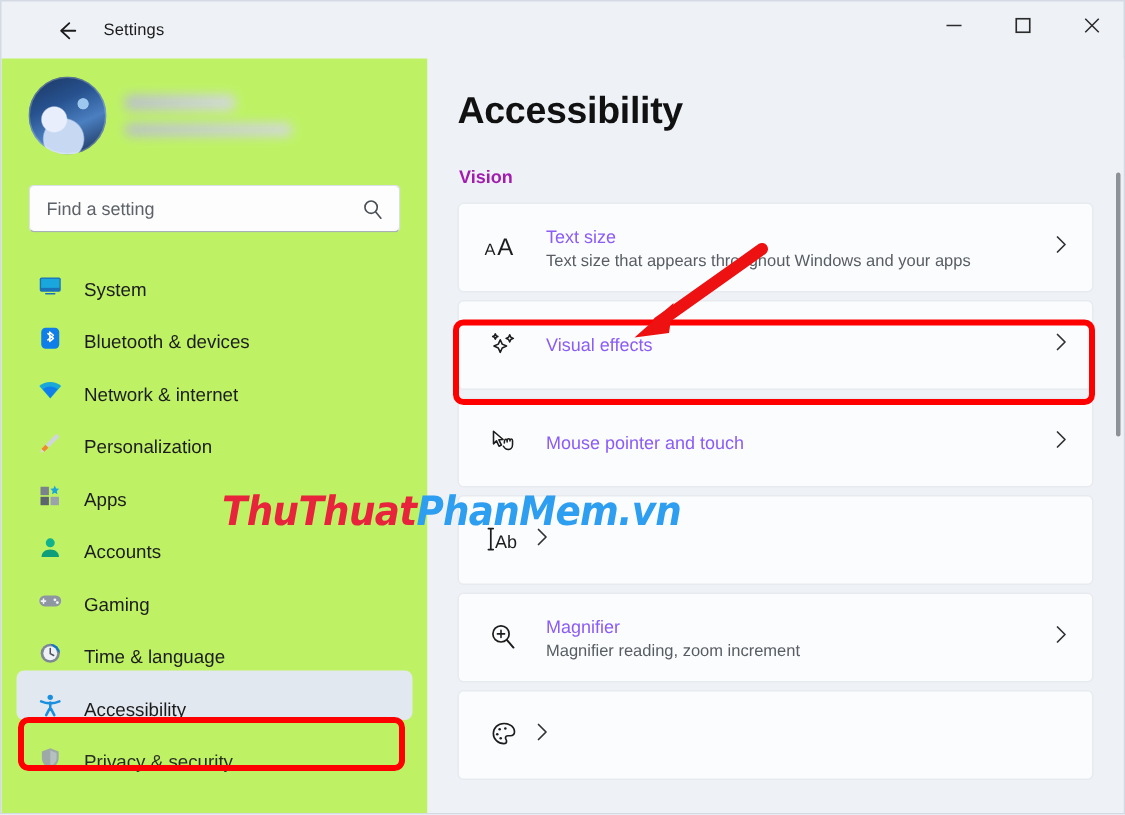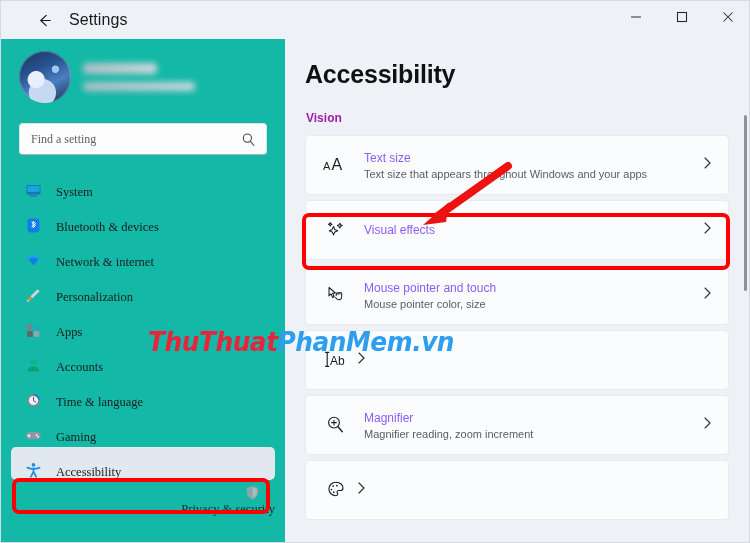--- a/index.html
+++ b/index.html
@@ -25,38 +25,37 @@
     display: flex; align-items: center;
   }
   .back-btn {
     width: 34px; height: 30px; margin-left: 26px;
     display: flex; align-items: center; justify-content: center;
     border-radius: 4px; color: #1b1b1b;
   }
   .back-btn svg { display:block; }
   .win-title {
     margin-left: 8px;
-    font-size: 16px; color: #1b1b1b; letter-spacing: .1px;
+    font-size: 11px; color: #1b1b1b; letter-spacing: .1px;
   }
   .win-controls {
     position: absolute; right: 0; top: 0;
     height: 38px; display: flex; align-items: stretch;
   }
   .wc {
     width: 46px; height: 32px;
     display: flex; align-items: center; justify-content: center;
     color: #2b2b2b;
   }
 
   
   .sidebar {
     position: absolute; left: 0; top: 38px;
     width: 284px; height: 505px;
-    background: #14b8a6;
-    font-family: Liberation Serif, serif;
+    background: #bef264;
   }
   .profile {
     display: flex; align-items: center;
     margin: 12px 0 0 18px;
   }
   .avatar {
     width: 52px; height: 52px; border-radius: 50%;
     background:
       radial-gradient(circle at 70% 35%, #9ec7f0 0 7%, transparent 8%),
       radial-gradient(circle at 33% 55%, #e8eefb 0 18%, transparent 20%),
@@ -102,21 +101,21 @@
     border-radius: 5px;
     padding-left: 12px;
   }
   .nav-item.selected { background: #e2e8f0; }
   .nav-ico {
     width: 20px; height: 20px; margin-right: 13px;
     display: flex; align-items: center; justify-content: center;
     flex: 0 0 auto;
   }
   .nav-label { font-size: 12.5px; color: #1c1c1c; }
-  .nav-item.cut { opacity: .92; flex-direction: column; }
+  .nav-item.cut { opacity: .92; }
 
   
   .content {
     position: absolute; left: 284px; top: 38px;
     width: 466px; height: 505px;
     background: #eef2f7;
     overflow: hidden;
   }
   .page-title {
     font-size: 25px; font-weight: 600; color: #111;
@@ -289,41 +288,41 @@
             <circle cx="8.5" cy="4.9" r="3" fill="#12b38a"></circle>
             <path d="M2.7 14.4c0-3.2 2.6-5 5.8-5s5.8 1.8 5.8 5z" fill="#0e9e7a"></path>
           </svg>
         </span>
         <span class="nav-label">Accounts</span>
       </div>
 
       <div class="nav-item">
         <span class="nav-ico">
           <svg width="17" height="17" viewBox="0 0 17 17">
+            <rect x="1.2" y="5" width="14.6" height="7.3" rx="3.6" fill="#8d96a1"></rect>
+            <path d="M4 7.3v2.8M2.6 8.7h2.8" stroke="#f2f5f8" stroke-width="1.1" stroke-linecap="round"></path>
+            <circle cx="11.6" cy="7.9" r=".95" fill="#f2f5f8"></circle>
+            <circle cx="13.2" cy="9.7" r=".95" fill="#f2f5f8"></circle>
+          </svg>
+        </span>
+        <span class="nav-label">Gaming</span>
+      </div>
+
+      <div class="nav-item">
+        <span class="nav-ico">
+          <svg width="17" height="17" viewBox="0 0 17 17">
             <circle cx="8.5" cy="8.5" r="6.4" fill="#7e8894"></circle>
             <path d="M8.5 2.1a6.4 6.4 0 016.4 6.4z" fill="#1178c8"></path>
             <circle cx="8.5" cy="8.5" r="4.6" fill="#edf1f6"></circle>
             <path d="M8.5 5.3v3.4l2.3 1.3" fill="none" stroke="#4a525c" stroke-width="1" stroke-linecap="round"></path>
           </svg>
         </span>
         <span class="nav-label">Time &amp; language</span>
       </div>
 
-      <div class="nav-item">
-        <span class="nav-ico">
-          <svg width="17" height="17" viewBox="0 0 17 17">
-            <rect x="1.2" y="5" width="14.6" height="7.3" rx="3.6" fill="#8d96a1"></rect>
-            <path d="M4 7.3v2.8M2.6 8.7h2.8" stroke="#f2f5f8" stroke-width="1.1" stroke-linecap="round"></path>
-            <circle cx="11.6" cy="7.9" r=".95" fill="#f2f5f8"></circle>
-            <circle cx="13.2" cy="9.7" r=".95" fill="#f2f5f8"></circle>
-          </svg>
-        </span>
-        <span class="nav-label">Gaming</span>
-      </div>
-
       <div class="nav-item selected">
         <span class="nav-ico">
           <svg width="17" height="17" viewBox="0 0 17 17">
             <circle cx="8.5" cy="2.9" r="1.8" fill="#1a8fe0"></circle>
             <path d="M2.4 5.6c2 .9 4 1.3 6.1 1.3s4.1-.4 6.1-1.3" stroke="#1a8fe0" stroke-width="1.7" fill="none" stroke-linecap="round"></path>
             <path d="M8.5 6.3v4.1M8.5 9.6l-2.7 5.2M8.5 9.6l2.7 5.2" stroke="#1a8fe0" stroke-width="1.7" fill="none" stroke-linecap="round"></path>
           </svg>
         </span>
         <span class="nav-label">Accessibility</span>
       </div>
@@ -385,21 +384,20 @@
 
       <div class="card">
         <span class="card-ico">
           <svg width="24" height="24" viewBox="0 0 24 24">
             <path d="M5 4.5l0 8.4 2-2 1.7 3.6 1.6-.8-1.7-3.5 2.8-.2z" fill="none" stroke="#1d1d1d" stroke-width="1.05" stroke-linejoin="round"></path>
             <path d="M12.2 12.4c0-1.6.1-2.6 1-2.6.8 0 .9.8.9 1.8m0-.6c0-.9.2-1.5 1-1.5.7 0 .9.6.9 1.5m0-.2c0-.7.2-1.2.9-1.2.6 0 .8.5.8 1.3v2.4c0 2-1.3 3.4-3 3.4-1.8 0-2.5-1.1-3.1-2.2" fill="none" stroke="#1d1d1d" stroke-width="1.02" stroke-linecap="round" stroke-linejoin="round"></path>
           </svg>
         </span>
         <div class="card-text">
           <div class="card-title">Mouse pointer and touch</div>
-          <div class="card-sub">Mouse pointer color, size</div>
         </div>
         <span class="chev">
           <svg width="11" height="14" viewBox="0 0 11 14">
               <path d="M3 2l5 5-5 5" fill="none" stroke="#303336" stroke-width="1.15" stroke-linecap="round" stroke-linejoin="round"></path>
             </svg>
         </span>
       </div>
 
       <div class="card">
         <span class="card-ico">

